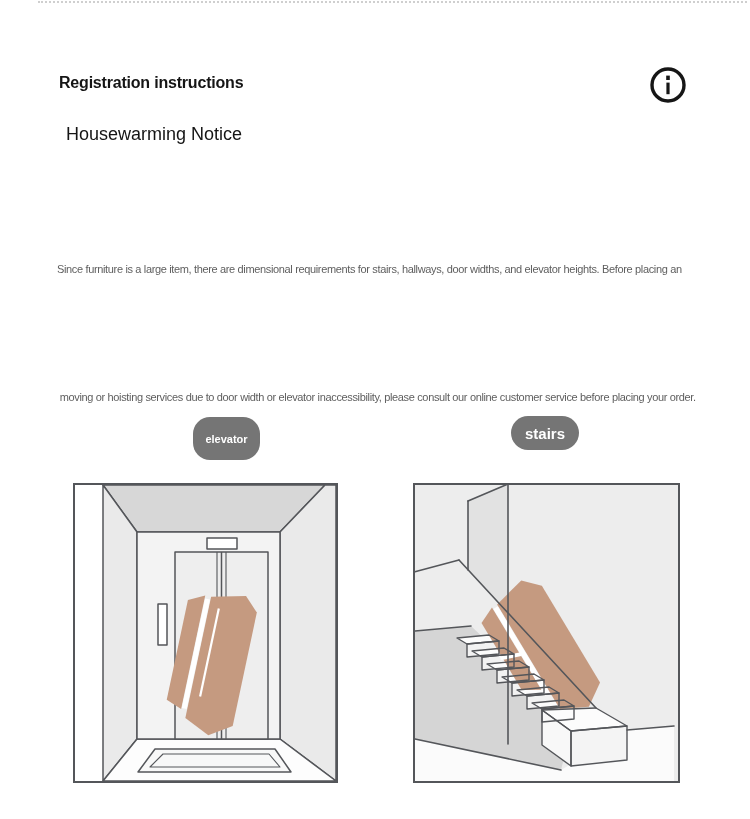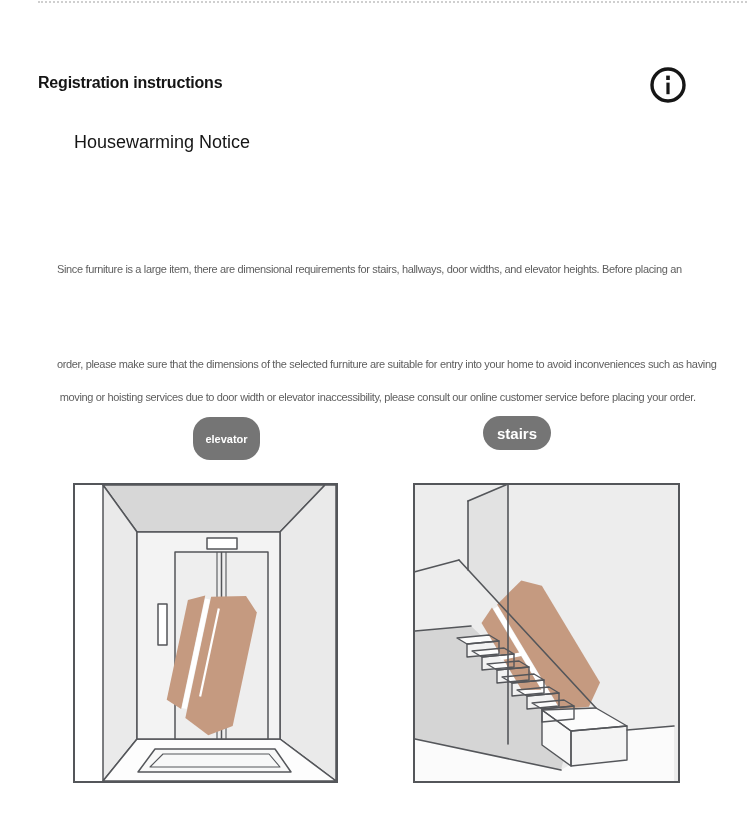--- a/index.html
+++ b/index.html
@@ -1,31 +1,31 @@
 <!DOCTYPE html>
 <html style="--heading-text: #151515; --body-text: #5e5e5e; --badge-bg: #757575; --badge-text: #ffffff; --outline: #54565a; --furniture: #c59a80; --icon: #161616;"><head>
 <meta charset="utf-8">
 <style>
   html,body{margin:0;padding:0;background:#fff;}
   .page{position:relative;width:750px;height:819px;background:#fff;overflow:hidden;
         font-family:"Liberation Sans","DejaVu Sans",sans-serif;}
   .top-divider{position:absolute;left:38px;right:3px;top:1px;border-top:2px dotted #cfcfcf;height:0;}
-  .title{position:absolute;left:38px;top:74px;margin:0;font-size:16px;font-weight:700;
+  .title{position:absolute;left:59px;top:74px;margin:0;font-size:16px;font-weight:700;
          letter-spacing:-0.2px;color:var(--heading-text,#151515);}
   .info-btn{position:absolute;left:648px;top:65px;width:40px;height:40px;cursor:pointer;}
-  .subtitle{position:absolute;left:62px;top:120px;margin:12px;font-size:18px;font-weight:400;
+  .subtitle{position:absolute;left:62px;top:120px;margin:4px;font-size:18px;font-weight:400;
             color:var(--heading-text,#151515);}
   .para{position:absolute;left:57px;color:var(--body-text,#5e5e5e);font-size:11px;
         letter-spacing:-0.35px;line-height:31.5px;white-space:pre;}
   .p1{top:191px;}
   .p2{top:319px;}
   .badge{position:absolute;display:flex;align-items:center;justify-content:center;
          background:var(--badge-bg,#757575);color:var(--badge-text,#fff);border-radius:17px;}
   .badge-elevator{left:193px;top:417px;width:67px;height:43px;font-size:11px;font-weight:700;}
-  .badge-stairs{left:483px;top:416px;width:68px;height:34px;font-size:15px;font-weight:700;}
+  .badge-stairs{left:511px;top:416px;width:68px;height:34px;font-size:15px;font-weight:700;}
   .fig{position:absolute;}
   .fig-elevator{left:73px;top:483px;}
   .fig-stairs{left:413px;top:483px;}
 
   
   .ln{stroke:var(--outline,#54565a);stroke-width:1.5;stroke-linejoin:round;}
   .thin{stroke-width:1.1;}
   .lnB{fill:none;stroke:var(--outline,#54565a);stroke-width:2;}
   .noFill{fill:none;}
   .fW{fill:#ffffff;} .fCeil{fill:#d7d7d7;} .fWall{fill:#eaeaea;} .fFrame{fill:#f3f3f3;}
@@ -53,21 +53,20 @@
       <circle cx="20" cy="20" r="16" fill="none" stroke="var(--icon,#161616)" stroke-width="3.4"></circle>
       <rect x="18.2" y="10.6" width="3.6" height="4.4" fill="var(--icon,#161616)"></rect>
       <rect x="18.4" y="17.6" width="3.2" height="11.6" fill="var(--icon,#161616)"></rect>
     </svg>
   </div>
 
   <h2 class="subtitle">Housewarming Notice</h2>
 
   <div class="para p1">
     <div>Since furniture is a large item, there are dimensional requirements for stairs, hallways, door widths, and elevator heights. Before placing an</div>
-    <div>order, please make sure that the dimensions of the selected furniture are suitable for entry into your home to avoid inconveniences such as having</div>
   </div>
 
   <div class="para p2">
     <div> moving or hoisting services due to door width or elevator inaccessibility, please consult our online customer service before placing your order.</div>
   </div>
 
   <div class="badge badge-elevator">elevator</div>
   <div class="badge badge-stairs">stairs</div>
 
   <div class="fig fig-elevator">

